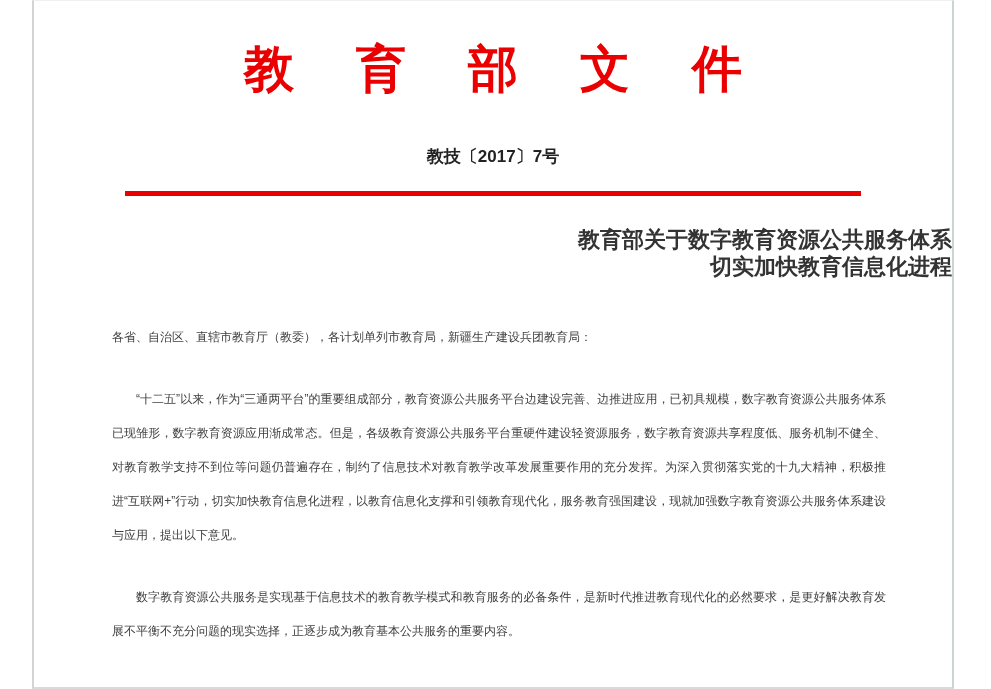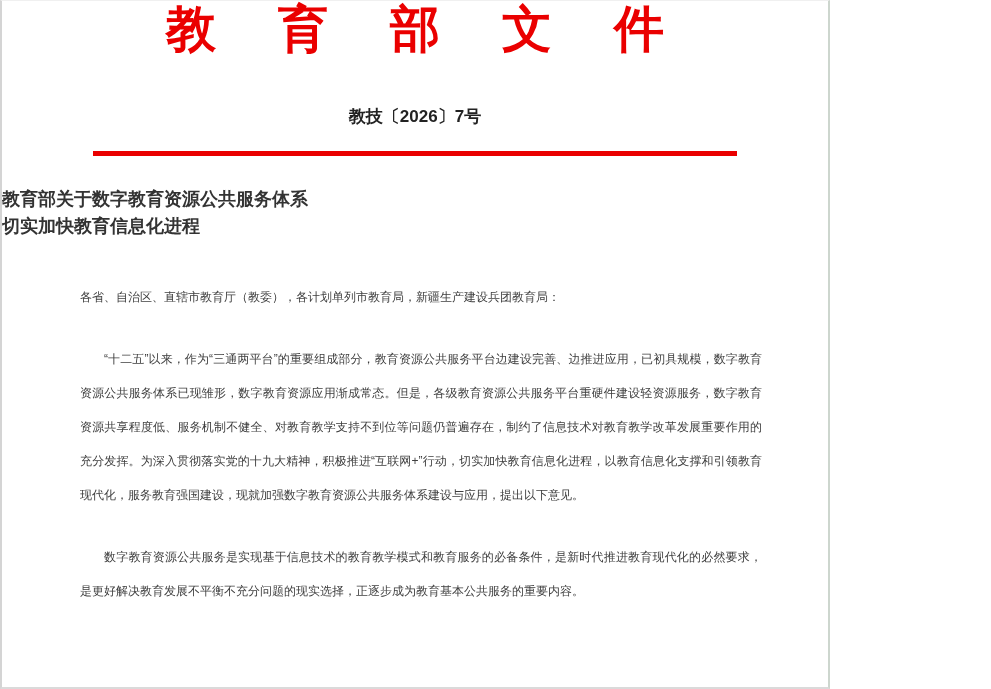--- a/index.html
+++ b/index.html
@@ -2,30 +2,32 @@
 <html><head>
 <meta charset="utf-8">
 <style>
   html, body {
     margin: 0;
     padding: 0;
     background: #ffffff;
   }
   .page {
     position: relative;
-    width: 830px;
+    width: 922px;
     height: 689px;
     box-sizing: border-box;
     background: #ffffff;
     border-top: 1px solid #f0f0f0;
     border-left: 2px solid #d4d4d4;
     border-right: 2px solid #cdd6ce;
     border-bottom: 2px solid #dadada;
+    padding-top: 40px;
     overflow: hidden;
     font-family: "Liberation Sans", "DejaVu Sans", sans-serif;
+    margin-left: 32px;
   }
   .masthead {
     margin: 0;
     text-align: center;
     font-family: "Liberation Serif", "DejaVu Serif", serif;
     font-weight: bold;
     font-size: 50px;
     line-height: 56px;
     color: #ea0000;
     letter-spacing: 62px;
@@ -40,22 +42,22 @@
     font-weight: bold;
     color: #222222;
   }
   .red-line {
     height: 5px;
     background: #ea0000;
     margin: 22px 91px 0 91px;
   }
   .doc-title {
     margin-top: 30px;
-    text-align: left;
-    font-size: 18px;
+    text-align: right;
+    font-size: 22px;
     line-height: 27px;
     font-weight: bold;
     color: #333333;
   }
   .body-text {
     margin: 40px 66px 0 78px;
     font-size: 12px;
     line-height: 34px;
     color: #3e3e3e;
     text-align: justify;
@@ -68,21 +70,21 @@
     text-indent: 2em;
   }
 </style>
 </head>
 <body>
 
 <div class="page">
 
   <div class="masthead">教育部文件</div>
 
-  <div class="doc-number">教技〔2026〕7号</div>
+  <div class="doc-number">教技〔2017〕7号</div>
 
   <div class="red-line"></div>
 
   <div class="doc-title">
     <div>教育部关于数字教育资源公共服务体系</div>
     <div>切实加快教育信息化进程</div>
   </div>
 
   <div class="body-text">
     <p class="salutation">各省、自治区、直辖市教育厅（教委），各计划单列市教育局，新疆生产建设兵团教育局：</p>

